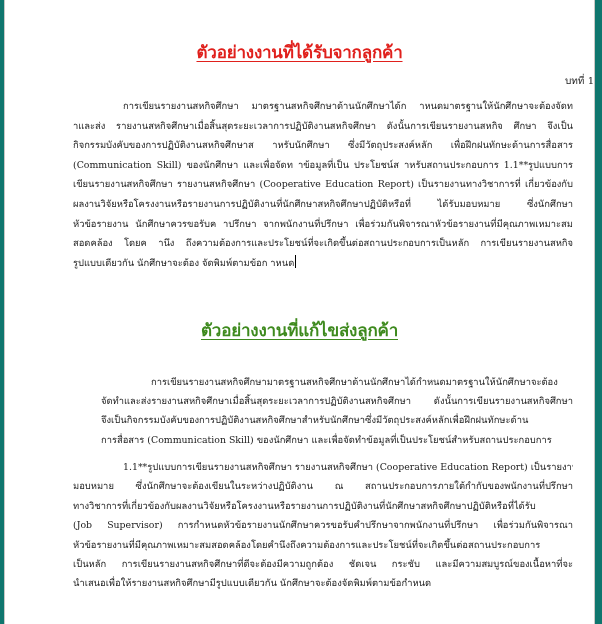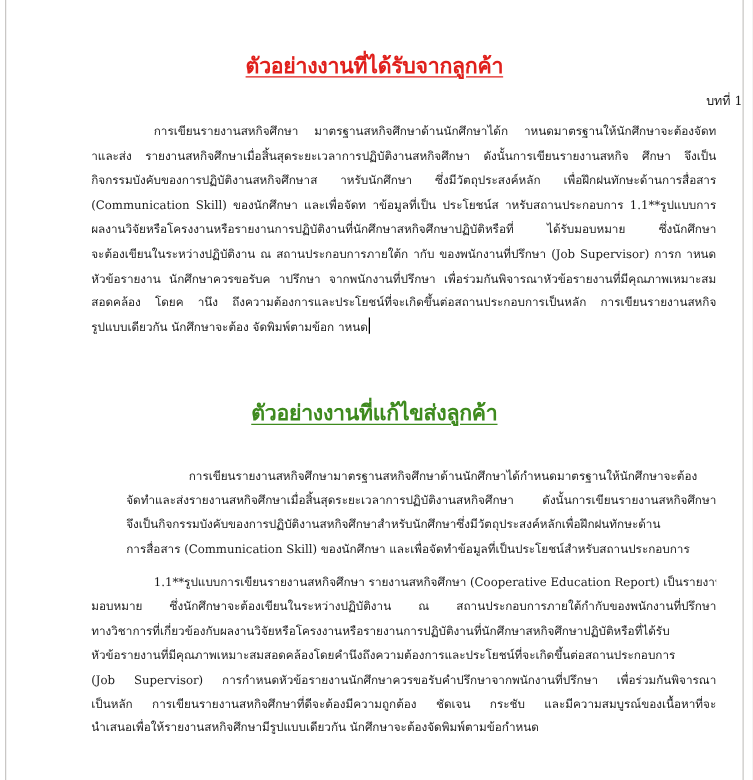--- a/index.html
+++ b/index.html
@@ -7,21 +7,21 @@
       padding: 0;
       width: 602px;
       height: 624px;
       overflow: hidden;
       background: #ebe9e7;
     }
     .canvas {
       position: relative;
       width: 602px;
       height: 624px;
-      background: #ffffff;
+      background: #0f766e;
     }
     .page {
       position: absolute;
       left: 4px;
       top: 0;
       width: 591px;
       height: 624px;
       background: #ffffff;
       border-left: 1px solid #c9c7c5;
       border-right: 1px solid #c9c7c5;
@@ -84,40 +84,40 @@
 
     <div class="heading red" style="color:#e0201c;">ตัวอย่างงานที่ได้รับจากลูกค้า</div>
 
     <div class="chapter">บทที่ 1</div>
 
     <div class="para p1">
       <span class="line indent justify">การเขียนรายงานสหกิจศึกษา  มาตรฐานสหกิจศึกษาด้านนักศึกษาได้ก  าหนดมาตรฐานให้นักศึกษาจะต้องจัดท</span>
       <span class="line justify">าและส่ง รายงานสหกิจศึกษาเมื่อสิ้นสุดระยะเวลาการปฏิบัติงานสหกิจศึกษา ดังนั้นการเขียนรายงานสหกิจ ศึกษา จึงเป็น</span>
       <span class="line justify">กิจกรรมบังคับของการปฏิบัติงานสหกิจศึกษาส  าหรับนักศึกษา  ซึ่งมีวัตถุประสงค์หลัก  เพื่อฝึกฝนทักษะด้านการสื่อสาร</span>
       <span class="line justify">(Communication Skill) ของนักศึกษา และเพื่อจัดท  าข้อมูลที่เป็น ประโยชน์ส  าหรับสถานประกอบการ 1.1**รูปแบบการ</span>
+      <span class="line justify">เขียนรายงานสหกิจศึกษา รายงานสหกิจศึกษา (Cooperative Education Report) เป็นรายงานทางวิชาการที่ เกี่ยวข้องกับ</span>
       <span class="line justify">ผลงานวิจัยหรือโครงงานหรือรายงานการปฏิบัติงานที่นักศึกษาสหกิจศึกษาปฏิบัติหรือที่    ได้รับมอบหมาย    ซึ่งนักศึกษา</span>
-      <span class="line justify">จะต้องเขียนในระหว่างปฏิบัติงาน ณ สถานประกอบการภายใต้ก  ากับ ของพนักงานที่ปรึกษา (Job Supervisor) การก  าหนด</span>
       <span class="line justify">หัวข้อรายงาน นักศึกษาควรขอรับค  าปรึกษา จากพนักงานที่ปรึกษา เพื่อร่วมกันพิจารณาหัวข้อรายงานที่มีคุณภาพเหมาะสม</span>
       <span class="line justify">สอดคล้อง  โดยค  านึง  ถึงความต้องการและประโยชน์ที่จะเกิดขึ้นต่อสถานประกอบการเป็นหลัก  การเขียนรายงานสหกิจ</span>
       <span class="line"><span>รูปแบบเดียวกัน นักศึกษาจะต้อง จัดพิมพ์ตามข้อก  าหนด</span><span class="cursor"></span></span>
     </div>
 
     <div class="heading green" style="color:#3e8a1e;">ตัวอย่างงานที่แก้ไขส่งลูกค้า</div>
 
     <div class="para p2">
       <span class="line indent justify">การเขียนรายงานสหกิจศึกษามาตรฐานสหกิจศึกษาด้านนักศึกษาได้กำหนดมาตรฐานให้นักศึกษาจะต้อง</span>
       <span class="line justify">จัดทำและส่งรายงานสหกิจศึกษาเมื่อสิ้นสุดระยะเวลาการปฏิบัติงานสหกิจศึกษา ดังนั้นการเขียนรายงานสหกิจศึกษา</span>
       <span class="line justify">จึงเป็นกิจกรรมบังคับของการปฏิบัติงานสหกิจศึกษาสำหรับนักศึกษาซึ่งมีวัตถุประสงค์หลักเพื่อฝึกฝนทักษะด้าน</span>
       <span class="line">การสื่อสาร (Communication Skill) ของนักศึกษา และเพื่อจัดทำข้อมูลที่เป็นประโยชน์สำหรับสถานประกอบการ</span>
     </div>
 
     <div class="para p3">
       <span class="line indent justify">1.1**รูปแบบการเขียนรายงานสหกิจศึกษา รายงานสหกิจศึกษา (Cooperative Education Report) เป็นรายงาน</span>
       <span class="line justify">มอบหมาย ซึ่งนักศึกษาจะต้องเขียนในระหว่างปฏิบัติงาน ณ สถานประกอบการภายใต้กำกับของพนักงานที่ปรึกษา</span>
       <span class="line justify">ทางวิชาการที่เกี่ยวข้องกับผลงานวิจัยหรือโครงงานหรือรายงานการปฏิบัติงานที่นักศึกษาสหกิจศึกษาปฏิบัติหรือที่ได้รับ</span>
+      <span class="line justify">(Job Supervisor) การกำหนดหัวข้อรายงานนักศึกษาควรขอรับคำปรึกษาจากพนักงานที่ปรึกษา เพื่อร่วมกันพิจารณา</span>
       <span class="line justify">หัวข้อรายงานที่มีคุณภาพเหมาะสมสอดคล้องโดยคำนึงถึงความต้องการและประโยชน์ที่จะเกิดขึ้นต่อสถานประกอบการ</span>
-      <span class="line justify">(Job Supervisor) การกำหนดหัวข้อรายงานนักศึกษาควรขอรับคำปรึกษาจากพนักงานที่ปรึกษา เพื่อร่วมกันพิจารณา</span>
       <span class="line justify">เป็นหลัก การเขียนรายงานสหกิจศึกษาที่ดีจะต้องมีความถูกต้อง ชัดเจน กระชับ และมีความสมบูรณ์ของเนื้อหาที่จะ</span>
       <span class="line">นำเสนอเพื่อให้รายงานสหกิจศึกษามีรูปแบบเดียวกัน นักศึกษาจะต้องจัดพิมพ์ตามข้อกำหนด</span>
     </div>
 
   </div>
 </div>
 
 </body></html>

